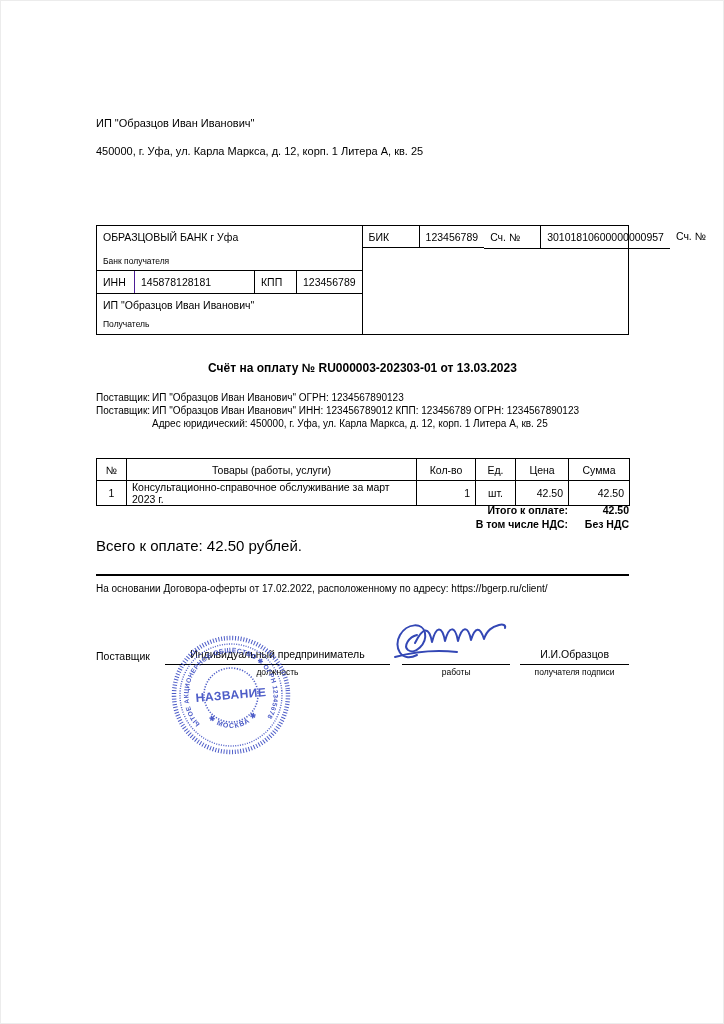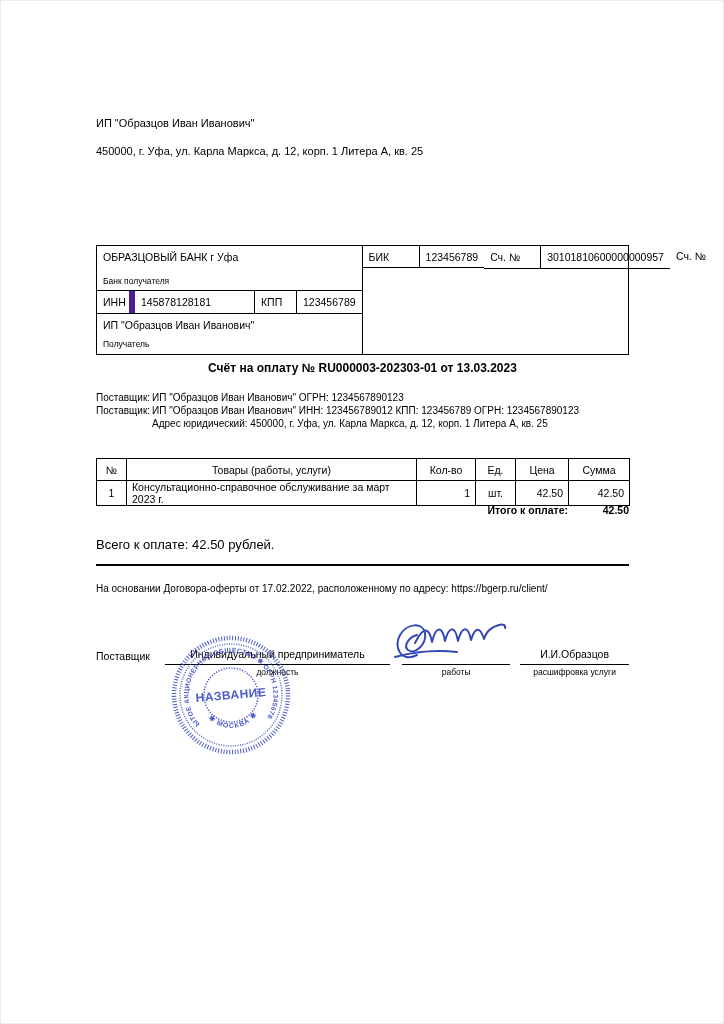--- a/index.html
+++ b/index.html
@@ -9,27 +9,27 @@
     position:relative; width:724px; height:1024px; background:#fff;
     border:1px solid #ececec; overflow:hidden;
   }
   .abs { position:absolute; }
   .content-x { left:95px; width:533px; }
 
   
   .hdr-line { font-size:11px; white-space:nowrap; }
 
   
-  .bank-table { top:244px; height:110px; border:1px solid #000; display:flex; font-size:10.5px; }
+  .bank-table { top:224px; height:110px; border:1px solid #000; display:flex; font-size:10.5px; }
   .bt-left  { width:325px; border-right:1px solid #000; display:flex; flex-direction:column; }
   .bt-bank  { height:45px; border-bottom:1px solid #000; padding:5px 6px 4px 6px;
               display:flex; flex-direction:column; justify-content:space-between; }
   .bt-innkpp { height:23px; border-bottom:1px solid #000; display:flex; align-items:center; }
   .bt-innkpp > div { padding:0 6px; height:100%; display:flex; align-items:center; }
-  .c1 { width:38px;  border-right:6px solid #4c1d95; }
+  .c1 { width:38px;  border-right:1px solid #4c1d95; }
   .c2 { width:120px; border-right:1px solid #000; }
   .c3 { width:42px;  border-right:1px solid #000; }
   .c4 { flex:1; }
   .bt-recipient { flex:1; padding:5px 6px 5px 6px; display:flex; flex-direction:column; justify-content:space-between; }
   .bt-right { flex:1; display:flex; }
   .bt-row { display:flex; border-bottom:1px solid #000; align-items:center; }
   .bt-row.r1 { height:22px; }
   .bt-row.r2 { height:23px; }
   .bt-row.r3 { flex:1; border-bottom:none; align-items:flex-start; }
   .bt-row.r3 > div { padding-top:4px; }
@@ -54,21 +54,21 @@
   table.items th { height:22px; font-weight:normal; text-align:center; }
   table.items td { height:21px; }
   .td-c { text-align:center; } .td-r { text-align:right; } .td-l { text-align:left; }
 
   
   .totals { top:503px; font-size:10.5px; font-weight:bold; }
   .tot-line { display:flex; justify-content:flex-end; line-height:13.5px; }
   .tot-value { width:61px; text-align:right; }
 
   
-  .grand-total { top:536px; font-size:13px; padding-bottom:12px; border-bottom:2px solid #000; }
+  .grand-total { top:536px; font-size:15px; padding-bottom:20px; border-bottom:2px solid #000; }
 
   
   .basis { top:582px; font-size:10px; }
 
   
   .sig-row { top:647px; display:flex; font-size:10.5px;justify-content:center; }
   .sig-who { width:70px; padding-top:2px; }
   .sig-block { display:flex; flex-direction:column; }
   .sig-pos  { width:230px; }
   .sig-sign { width:110px; margin-left:12px; }
@@ -169,39 +169,43 @@
         </tr>
       </tbody>
     </table>
   </div>
 
   <div class="abs content-x totals">
     <div class="tot-line">
       <div>Итого к оплате:</div>
       <div class="tot-value">42.50</div>
     </div>
+    <div class="tot-line">
+      <div>В том числе НДС:</div>
+      <div class="tot-value">Без НДС</div>
+    </div>
   </div>
 
   <div class="abs content-x grand-total">Всего к оплате: 42.50 рублей.</div>
 
   <div class="abs content-x basis">На основании Договора-оферты от 17.02.2022, расположенному по адресу: https://bgerp.ru/client/</div>
 
   <div class="abs content-x sig-row">
     <div class="sig-who">Поставщик</div>
     <div class="sig-block sig-pos">
       <div class="sig-value">Индивидуальный предприниматель</div>
       <div class="sig-under">должность</div>
     </div>
     <div class="sig-block sig-sign">
       <div class="sig-value"></div>
       <div class="sig-under">работы</div>
     </div>
     <div class="sig-block sig-name">
       <div class="sig-value">И.И.Образцов</div>
-      <div class="sig-under">расшифровка услуги</div>
+      <div class="sig-under">получателя подписи</div>
     </div>
   </div>
 
   <svg class="abs sign-art" viewBox="0 0 128 54">
     <g fill="none" stroke="#3347b5" stroke-width="2" stroke-linecap="round" stroke-linejoin="round">
       <path d="M30 38 C14 46 6 30 13 18 C20 6 36 5 38 16 C40 27 28 38 21 33 C16 29 22 20 30 18"></path>
       <path d="M28 26 C36 10 42 9 45 25 C49 9 55 8 58 24 C62 9 68 8 71 24 C75 9 81 8 84 23 C88 10 93 9 97 22 C100 13 105 10 112 8 C116 7 119 8 118 11"></path>
       <path d="M8 40 C30 34 52 33 70 35"></path>
     </g>
   </svg>

